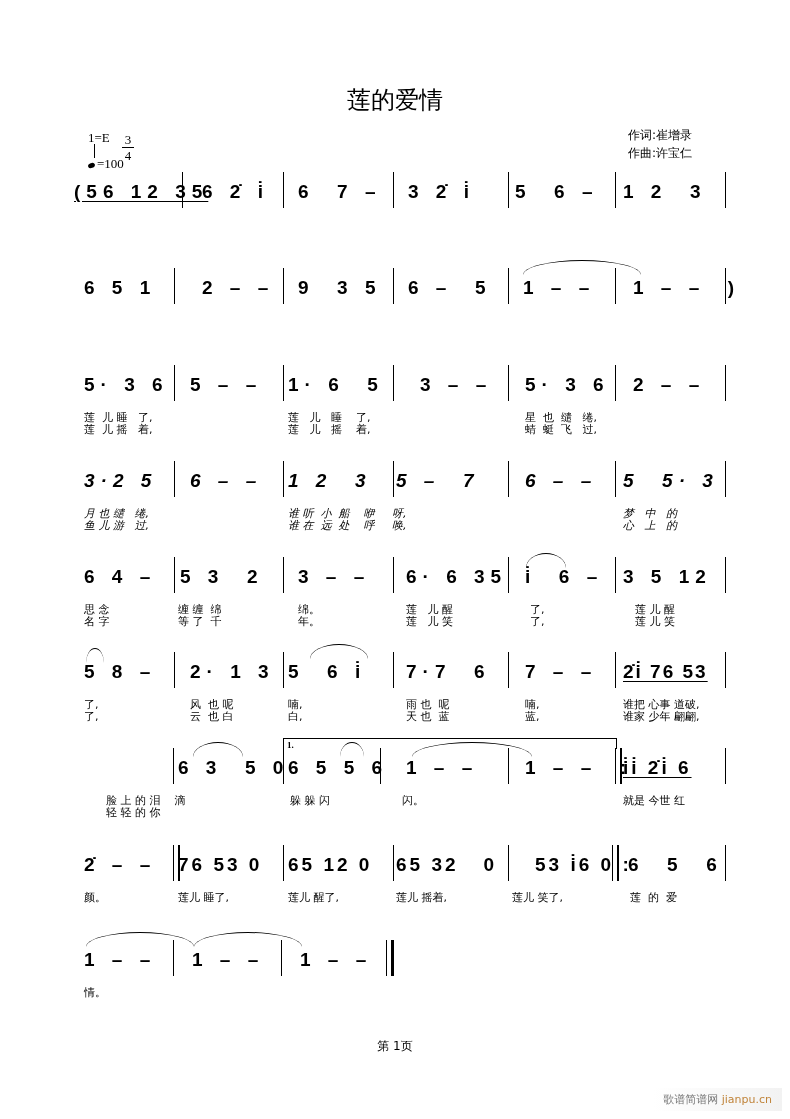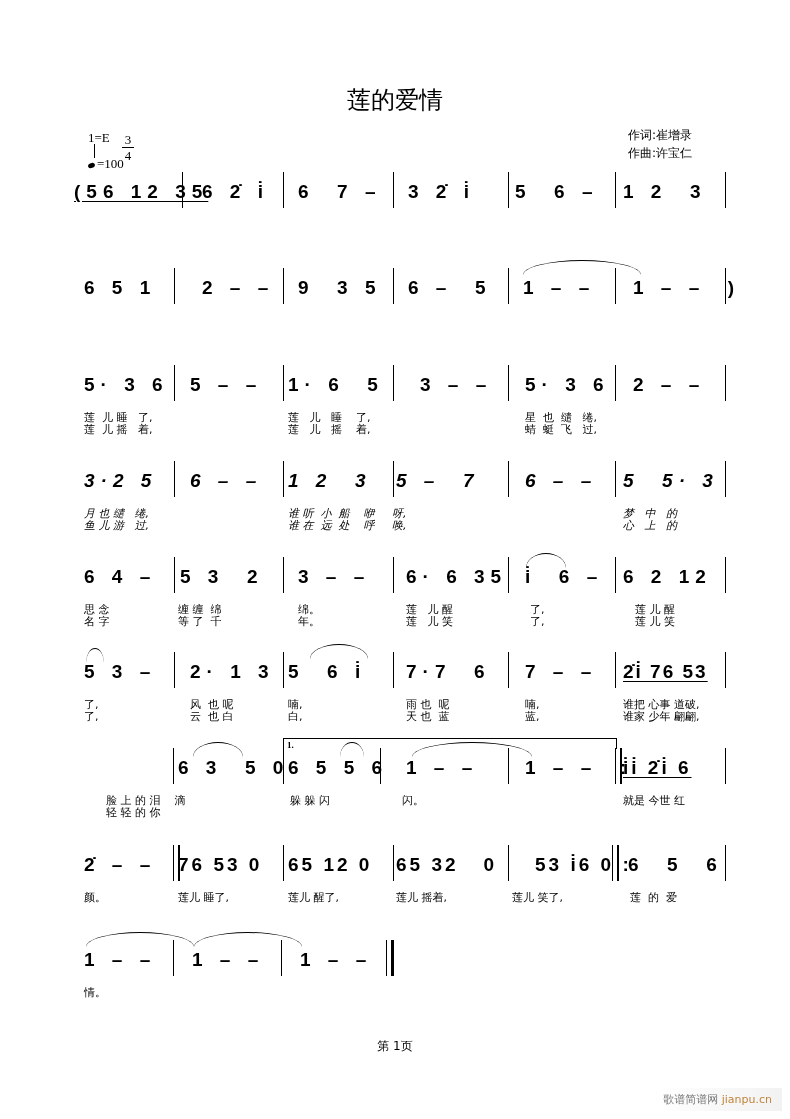--- a/index.html
+++ b/index.html
@@ -140,41 +140,41 @@
     <span class="bl" style="left:94px"></span>
     <span class="m" style="left:100px">5 3  2</span>
     <span class="bl" style="left:203px"></span>
     <span class="m" style="left:218px">3 – –</span>
     <span class="bl" style="left:313px"></span>
     <span class="m" style="left:326px">6· 6 35</span>
     <span class="bl" style="left:428px"></span>
     <span class="arc" style="left:446px; top:-4px; width:40px;"></span>
     <span class="m" style="left:445px">i̇  6 –</span>
     <span class="bl" style="left:535px"></span>
-    <span class="m" style="left:543px">6 2 12</span>
+    <span class="m" style="left:543px">3 5 12</span>
     <span class="bl" style="left:645px"></span>
   </div>
   <div class="lyr" style="left:4px; top:46px">思 念</div>
   <div class="lyr" style="left:4px; top:58px">名 字</div>
   <div class="lyr" style="left:98px; top:46px">缠 缠  绵</div>
   <div class="lyr" style="left:98px; top:58px">等 了  千</div>
   <div class="lyr" style="left:218px; top:46px">绵。</div>
   <div class="lyr" style="left:218px; top:58px">年。</div>
   <div class="lyr" style="left:326px; top:46px">莲   儿 醒</div>
   <div class="lyr" style="left:326px; top:58px">莲   儿 笑</div>
   <div class="lyr" style="left:450px; top:46px">了,</div>
   <div class="lyr" style="left:450px; top:58px">了,</div>
   <div class="lyr" style="left:555px; top:46px">莲 儿 醒</div>
   <div class="lyr" style="left:555px; top:58px">莲 儿 笑</div>
 </div>
 
 <div class="row" style="top:652px;">
   <div class="notes">
     <span class="arc" style="left:6px; top:-4px; width:18px;"></span>
-    <span class="m" style="left:4px">5 3 –</span>
+    <span class="m" style="left:4px">5 8 –</span>
     <span class="bl" style="left:94px"></span>
     <span class="m" style="left:110px">2· 1 3</span>
     <span class="bl" style="left:203px"></span>
     <span class="arc" style="left:230px; top:-8px; width:58px;"></span>
     <span class="m" style="left:208px">5  6 i̇</span>
     <span class="bl" style="left:313px"></span>
     <span class="m" style="left:326px">7·7  6</span>
     <span class="bl" style="left:428px"></span>
     <span class="m" style="left:445px">7 – –</span>
     <span class="bl" style="left:535px"></span>

